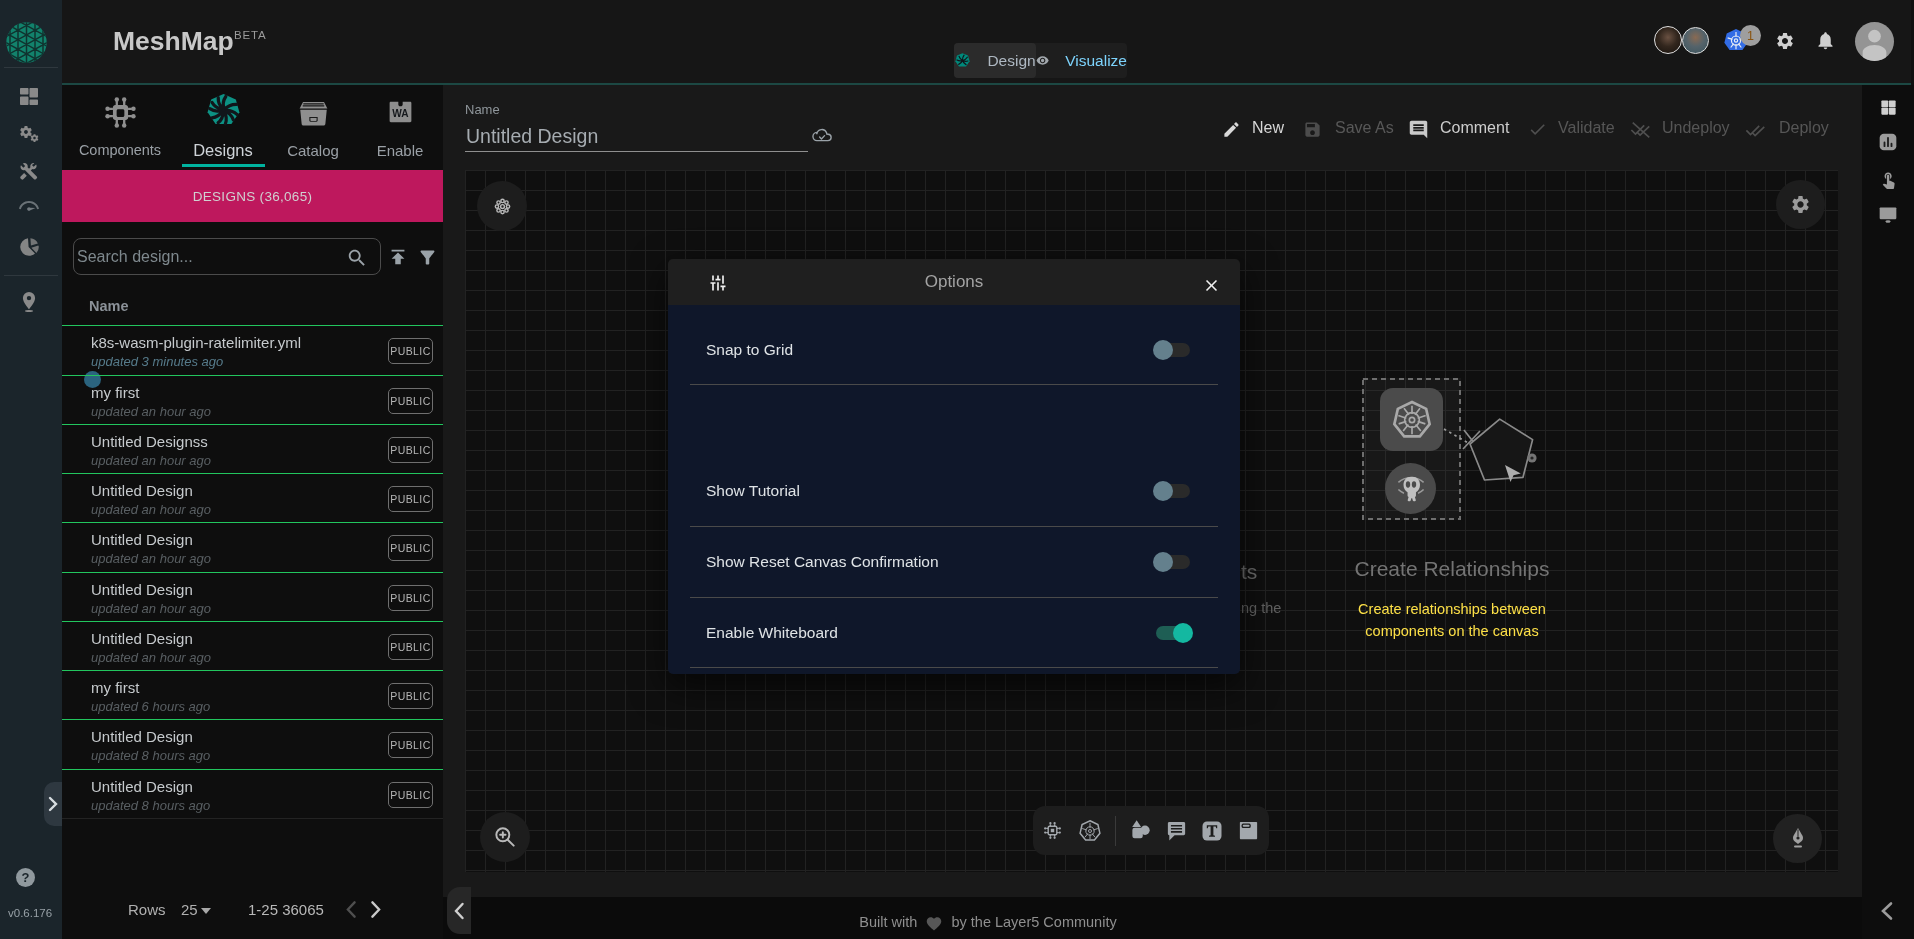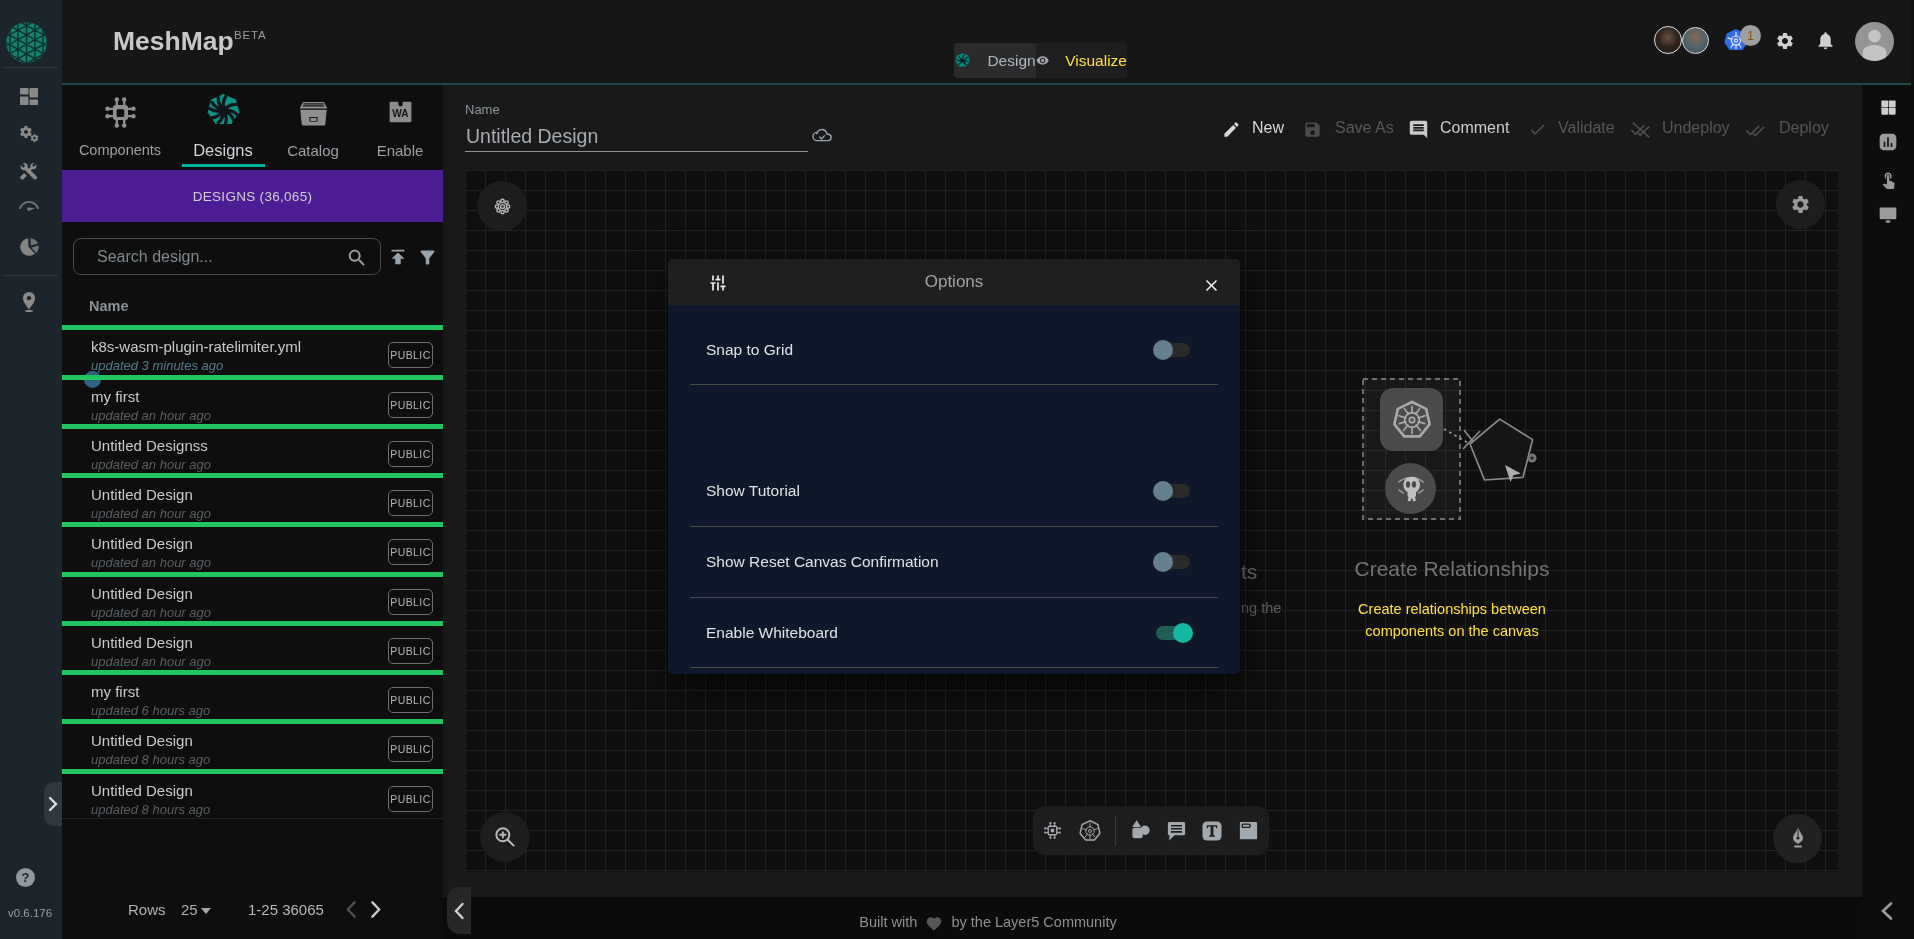--- a/index.html
+++ b/index.html
@@ -8,35 +8,35 @@
 .abs{position:absolute}
 
 #footer{left:62px;top:897px;width:1852px;height:42px;background:#0b0b0b;display:flex;align-items:center;justify-content:center;padding-top:8px;color:#8f8f8f;font-size:14.5px}
 
 #header{left:62px;top:0;width:1852px;height:85px;background:#161616;border-bottom:2.5px solid #1c4843;border-right:2.5px solid #1c4843}
 #logotext{left:113px;top:26px;font-size:26.5px;font-weight:bold;color:#c8c8c8}
 #beta{left:234px;top:29px;font-size:11.5px;color:#9a9a9a;letter-spacing:.8px}
 #modeswitch{left:954px;top:43px;width:173px;height:35px;background:#1e1e1e;border-radius:4px;display:flex}
 #modeswitch .seg{display:flex;align-items:center;justify-content:center;gap:16px;font-size:15.5px}
 #seg-design{width:82px;background:#2b2b2b;border-radius:4px;color:#aeb8c2}
-#seg-vis{width:91px;color:#fde047}
+#seg-vis{width:91px;color:#7dd3fc}
 
 #sidebar{left:0;top:0;width:62px;height:939px;background:#1b252b}
 .sdiv{left:4px;width:54px;height:1px;background:rgba(255,255,255,.09)}
 .sideicon{left:17px;width:24px;height:24px}
 #sidehandle{left:44px;top:782px;width:18px;height:44px;background:#2e3840;border-radius:10px 0 0 10px;display:flex;align-items:center;justify-content:center}
 #helpcirc{left:16px;top:868px;width:19px;height:19px;border-radius:50%;background:#90999e;color:#1b252b;font-weight:bold;font-size:13px;display:flex;align-items:center;justify-content:center}
 #version{left:8px;top:907px;font-size:11.5px;color:#97a0a6}
 
 #lpanel{left:62px;top:85px;width:381px;height:854px;background:#0e0e0e}
 .tlabel{position:absolute;width:110px;text-align:center;font-size:14.5px;color:#9aa0a6}
-#designband{left:62px;top:170px;width:381px;height:52px;background:#4c1d95;display:flex;align-items:center;justify-content:center;color:#d0d0d0;font-size:13.5px;letter-spacing:.3px}
-#searchbox{left:73px;top:238px;width:308px;height:37px;border:1px solid #4b4b4b;border-radius:8px;display:flex;align-items:center;padding-left:23px;color:#7e888d;font-size:16px}
+#designband{left:62px;top:170px;width:381px;height:52px;background:#be185d;display:flex;align-items:center;justify-content:center;color:#d0d0d0;font-size:13.5px;letter-spacing:.3px}
+#searchbox{left:73px;top:238px;width:308px;height:37px;border:1px solid #4b4b4b;border-radius:8px;display:flex;align-items:center;padding-left:3px;color:#7e888d;font-size:16px}
 #namehdr{left:89px;top:298px;font-size:14.5px;font-weight:bold;color:#8b9198}
-.row{position:absolute;left:62px;width:381px;height:33px;border-top:5px solid #22c55e}
+.row{position:absolute;left:62px;width:381px;height:33px;border-top:1px solid #22c55e}
 .rtitle{position:absolute;left:29px;top:8px;font-size:15px;color:#c6cacd}
 .rsub{position:absolute;left:29px;top:28px;font-size:13px;font-style:italic;color:#595f63}
 .chip{position:absolute;right:10px;top:12px;width:45px;height:26px;border:1px solid #6f6f6f;border-radius:5px;color:#b5b5b5;font-size:10.5px;letter-spacing:.4px;display:flex;align-items:center;justify-content:center}
 #pagerow{left:62px;top:890px;width:381px;height:40px;color:#b0b0b0;font-size:15px}
 
 #ccont{left:443px;top:85px;width:1435px;height:812px;background:#191919}
 #canvas{left:464.5px;top:170px;width:1373.5px;height:702px;background-color:#0f0f0f;background-image:linear-gradient(to right,#222 1px,transparent 1px),linear-gradient(to bottom,#222 1px,transparent 1px);background-size:20px 20px}
 #nmlabel{left:465px;top:102px;font-size:13px;color:#8f969b}
 #nmvalue{left:466px;top:125px;font-size:19.5px;color:#a6acb1}
 #nmline{left:465px;top:151px;width:343px;height:1.3px;background:#8f8f8f}

